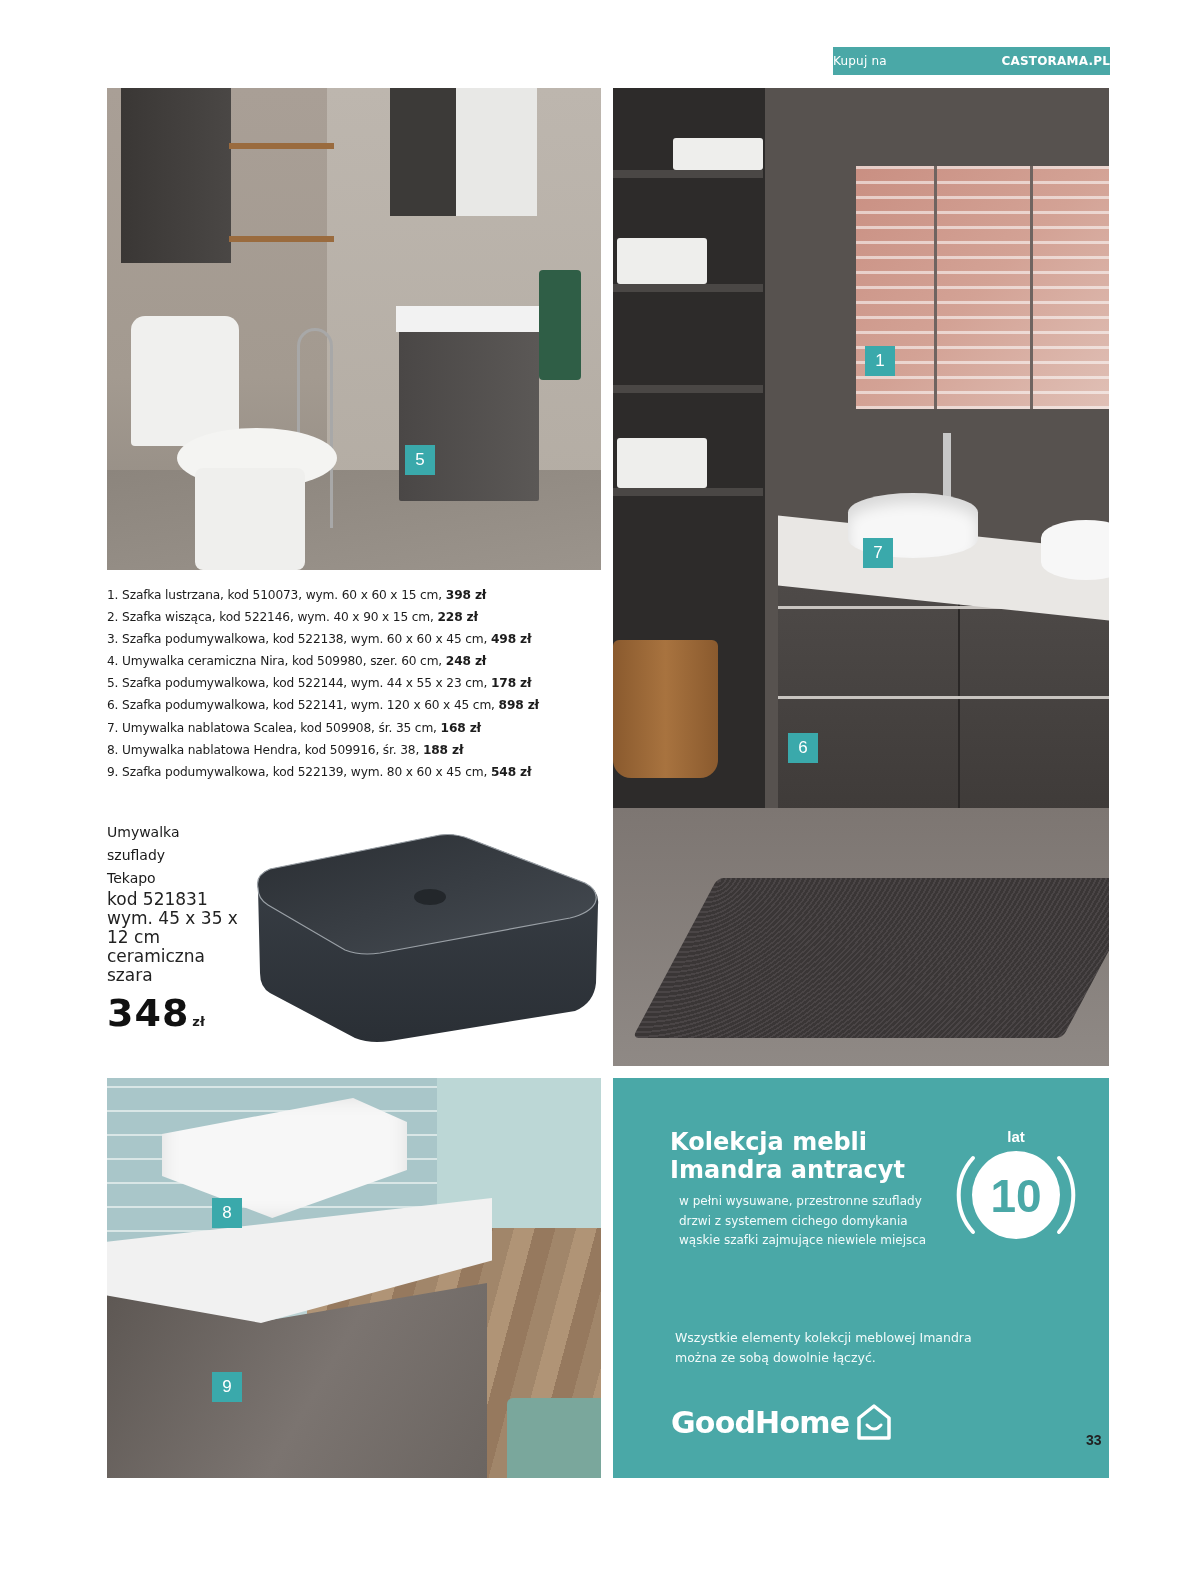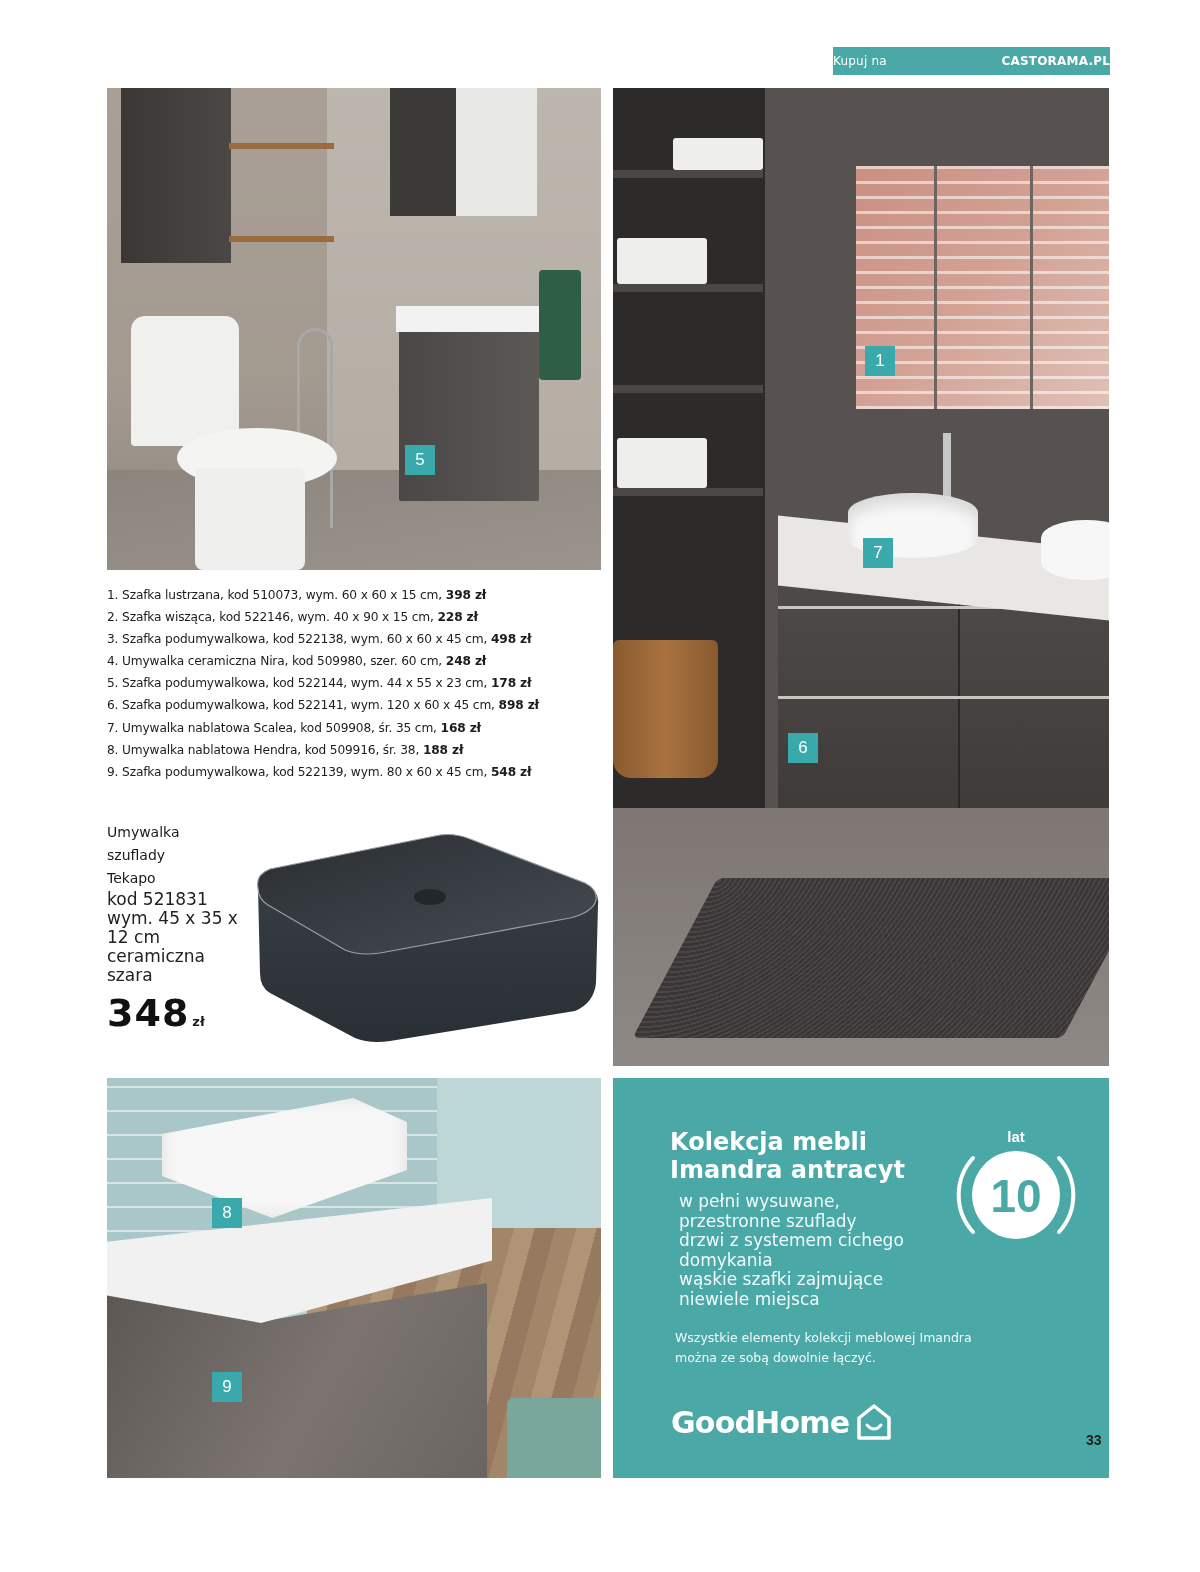--- a/index.html
+++ b/index.html
@@ -94,21 +94,21 @@
     clip-path: polygon(0 30%, 78% 0, 100% 20%, 100% 60%, 45% 100%, 0 65%); box-shadow: inset 0 0 20px rgba(0,0,0,0.1); }
   #photo-bottom-left .cabinet { position:absolute; left:0; top:205px; width:380px; height:195px;
     background: linear-gradient(120deg, #5d5753, #7b7470 55%, #6b6561);
     clip-path: polygon(0 0, 40% 20%, 100% 0, 100% 100%, 0 100%); }
   #photo-bottom-left .rug { position:absolute; left:400px; top:320px; width:110px; height:90px; background:#7aa79c; border-radius: 6px; }
 
   
   .promo { position:absolute; left:613px; top:1078px; width:496px; height:400px; background:#4aa8a7; color:#fff; }
   .promo h3 { position:absolute; left:57px; top:50px; font-size: 24px; line-height: 28px; font-weight: bold; }
   .promo ul { position:absolute; left:66px; top:114px; list-style:none; }
-  .promo ul li { font-size: 17px; line-height: 19.5px; width: 250px; color: #f2fbfb; }
+  .promo ul li { font-size: 12px; line-height: 19.5px; width: 250px; color: #f2fbfb; }
   .promo .note { position:absolute; left:62px; top:250px; font-size: 12.5px; line-height: 19.5px; width: 320px; color:#f2fbfb; }
   .promo .goodhome { position:absolute; left:58px; top:324px; display:flex; align-items:center; gap:6px; }
   .promo .goodhome span { font-size: 30px; font-weight: bold; letter-spacing: -0.8px; }
   .warranty { position:absolute; left:338px; top:42px; width:130px; height:140px; }
 
   .page-number { position:absolute; left:1086px; top:1432px; font-size: 14px; font-weight: bold; color:#222; font-family: "Liberation Sans", sans-serif; }
 </style>
 </head>
 <body>
 

